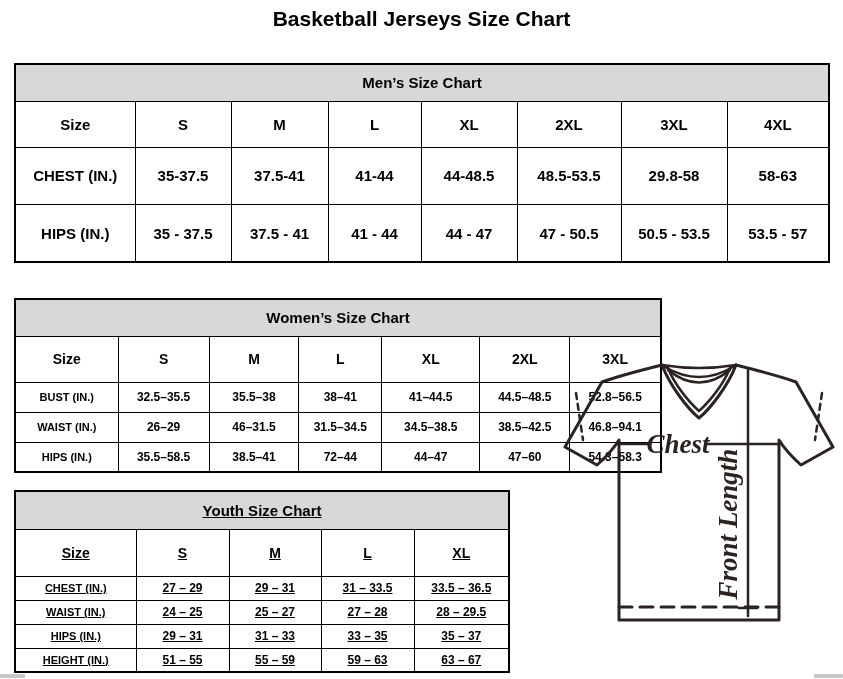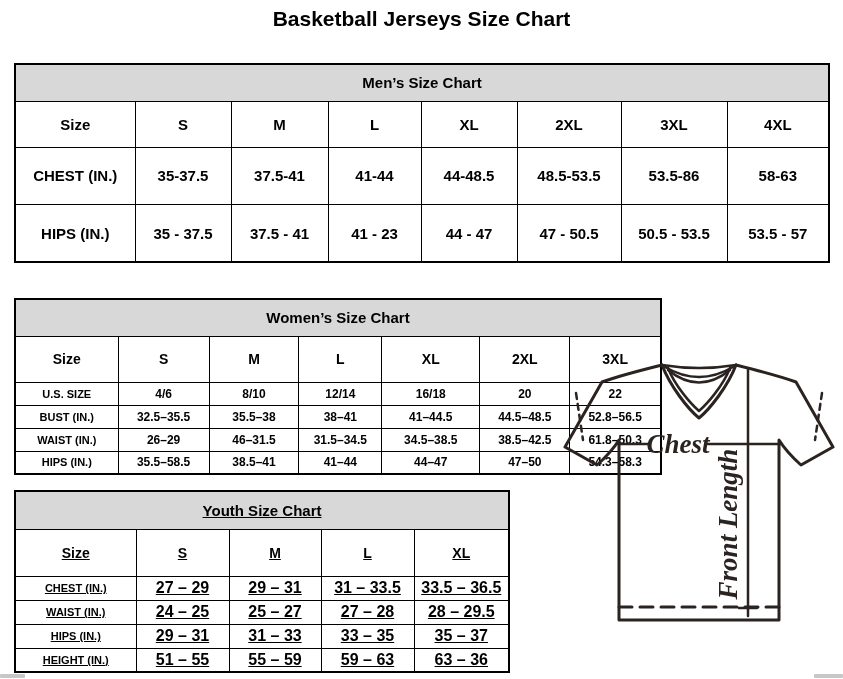--- a/index.html
+++ b/index.html
@@ -36,21 +36,21 @@
   .womens tbody tr{height:23px;}
   .womens tbody th{font-size:11px;}
   .womens tbody td{font-size:12px;}
   
   .youth{left:14px;top:490px;width:494px;height:181px;text-decoration:underline;}
   .youth tr.band{height:38px;}
   .youth tr.sizes{height:47px;}
   .youth tr.sizes th{font-size:14px;}
   .youth tbody tr{height:24px;}
   .youth tbody th{font-size:11px;}
-  .youth tbody td{font-size:16px;}
+  .youth tbody td{font-size:12px;}
   
   .jersey{position:absolute;left:558px;top:356px;width:282px;height:274px;}
   .jersey svg{display:block;width:100%;height:100%;}
   .jersey text{font-family:"Liberation Serif",serif;font-style:italic;font-weight:bold;
                fill:var(--diagram-stroke);}
   
   .sb{position:absolute;background:var(--scrollbar);border-radius:1px;}
   .sb-left{left:0;top:674px;width:25px;height:4px;}
   .sb-right{left:814px;top:674px;width:29px;height:4px;}
 </style>
@@ -89,28 +89,28 @@
         </tr>
       </thead>
       <tbody>
         <tr>
           <th>CHEST (IN.)</th>
           <td>35-37.5</td>
           <td>37.5-41</td>
           <td>41-44</td>
           <td>44-48.5</td>
           <td>48.5-53.5</td>
-          <td>53.5-86</td>
+          <td>29.8-58</td>
           <td>58-63</td>
         </tr>
         <tr>
           <th>HIPS (IN.)</th>
           <td>35 - 37.5</td>
           <td>37.5 - 41</td>
-          <td>41 - 23</td>
+          <td>41 - 44</td>
           <td>44 - 47</td>
           <td>47 - 50.5</td>
           <td>50.5 - 53.5</td>
           <td>53.5 - 57</td>
         </tr>
       </tbody>
     </table>
   </div>
 
   <div class="tbl womens">
@@ -133,53 +133,44 @@
           <th>S</th>
           <th>M</th>
           <th>L</th>
           <th>XL</th>
           <th>2XL</th>
           <th>3XL</th>
         </tr>
       </thead>
       <tbody>
         <tr>
-          <th>U.S. SIZE</th>
-          <td>4/6</td>
-          <td>8/10</td>
-          <td>12/14</td>
-          <td>16/18</td>
-          <td>20</td>
-          <td>22</td>
-        </tr>
-        <tr>
           <th>BUST (IN.)</th>
           <td>32.5–35.5</td>
           <td>35.5–38</td>
           <td>38–41</td>
           <td>41–44.5</td>
           <td>44.5–48.5</td>
           <td>52.8–56.5</td>
         </tr>
         <tr>
           <th>WAIST (IN.)</th>
           <td>26–29</td>
           <td>46–31.5</td>
           <td>31.5–34.5</td>
           <td>34.5–38.5</td>
           <td>38.5–42.5</td>
-          <td>61.8–50.3</td>
+          <td>46.8–94.1</td>
         </tr>
         <tr>
           <th>HIPS (IN.)</th>
           <td>35.5–58.5</td>
           <td>38.5–41</td>
-          <td>41–44</td>
+          <td>72–44</td>
           <td>44–47</td>
-          <td>47–50</td>
+          <td>47–60</td>
           <td>54.3–58.3</td>
         </tr>
       </tbody>
     </table>
   </div>
 
   <div class="tbl youth">
     <table>
       <colgroup>
         <col style="width:121px">
@@ -220,21 +211,21 @@
           <td>29 – 31</td>
           <td>31 – 33</td>
           <td>33 – 35</td>
           <td>35 – 37</td>
         </tr>
         <tr>
           <th>HEIGHT (IN.)</th>
           <td>51 – 55</td>
           <td>55 – 59</td>
           <td>59 – 63</td>
-          <td>63 – 36</td>
+          <td>63 – 67</td>
         </tr>
       </tbody>
     </table>
   </div>
 
   <figure class="jersey">
     <svg viewBox="0 0 282 274" xmlns="http://www.w3.org/2000/svg">
       <g fill="none" stroke="#2b2320" stroke-width="3" stroke-linejoin="round" stroke-linecap="round">
 
         <path d="M104 9

